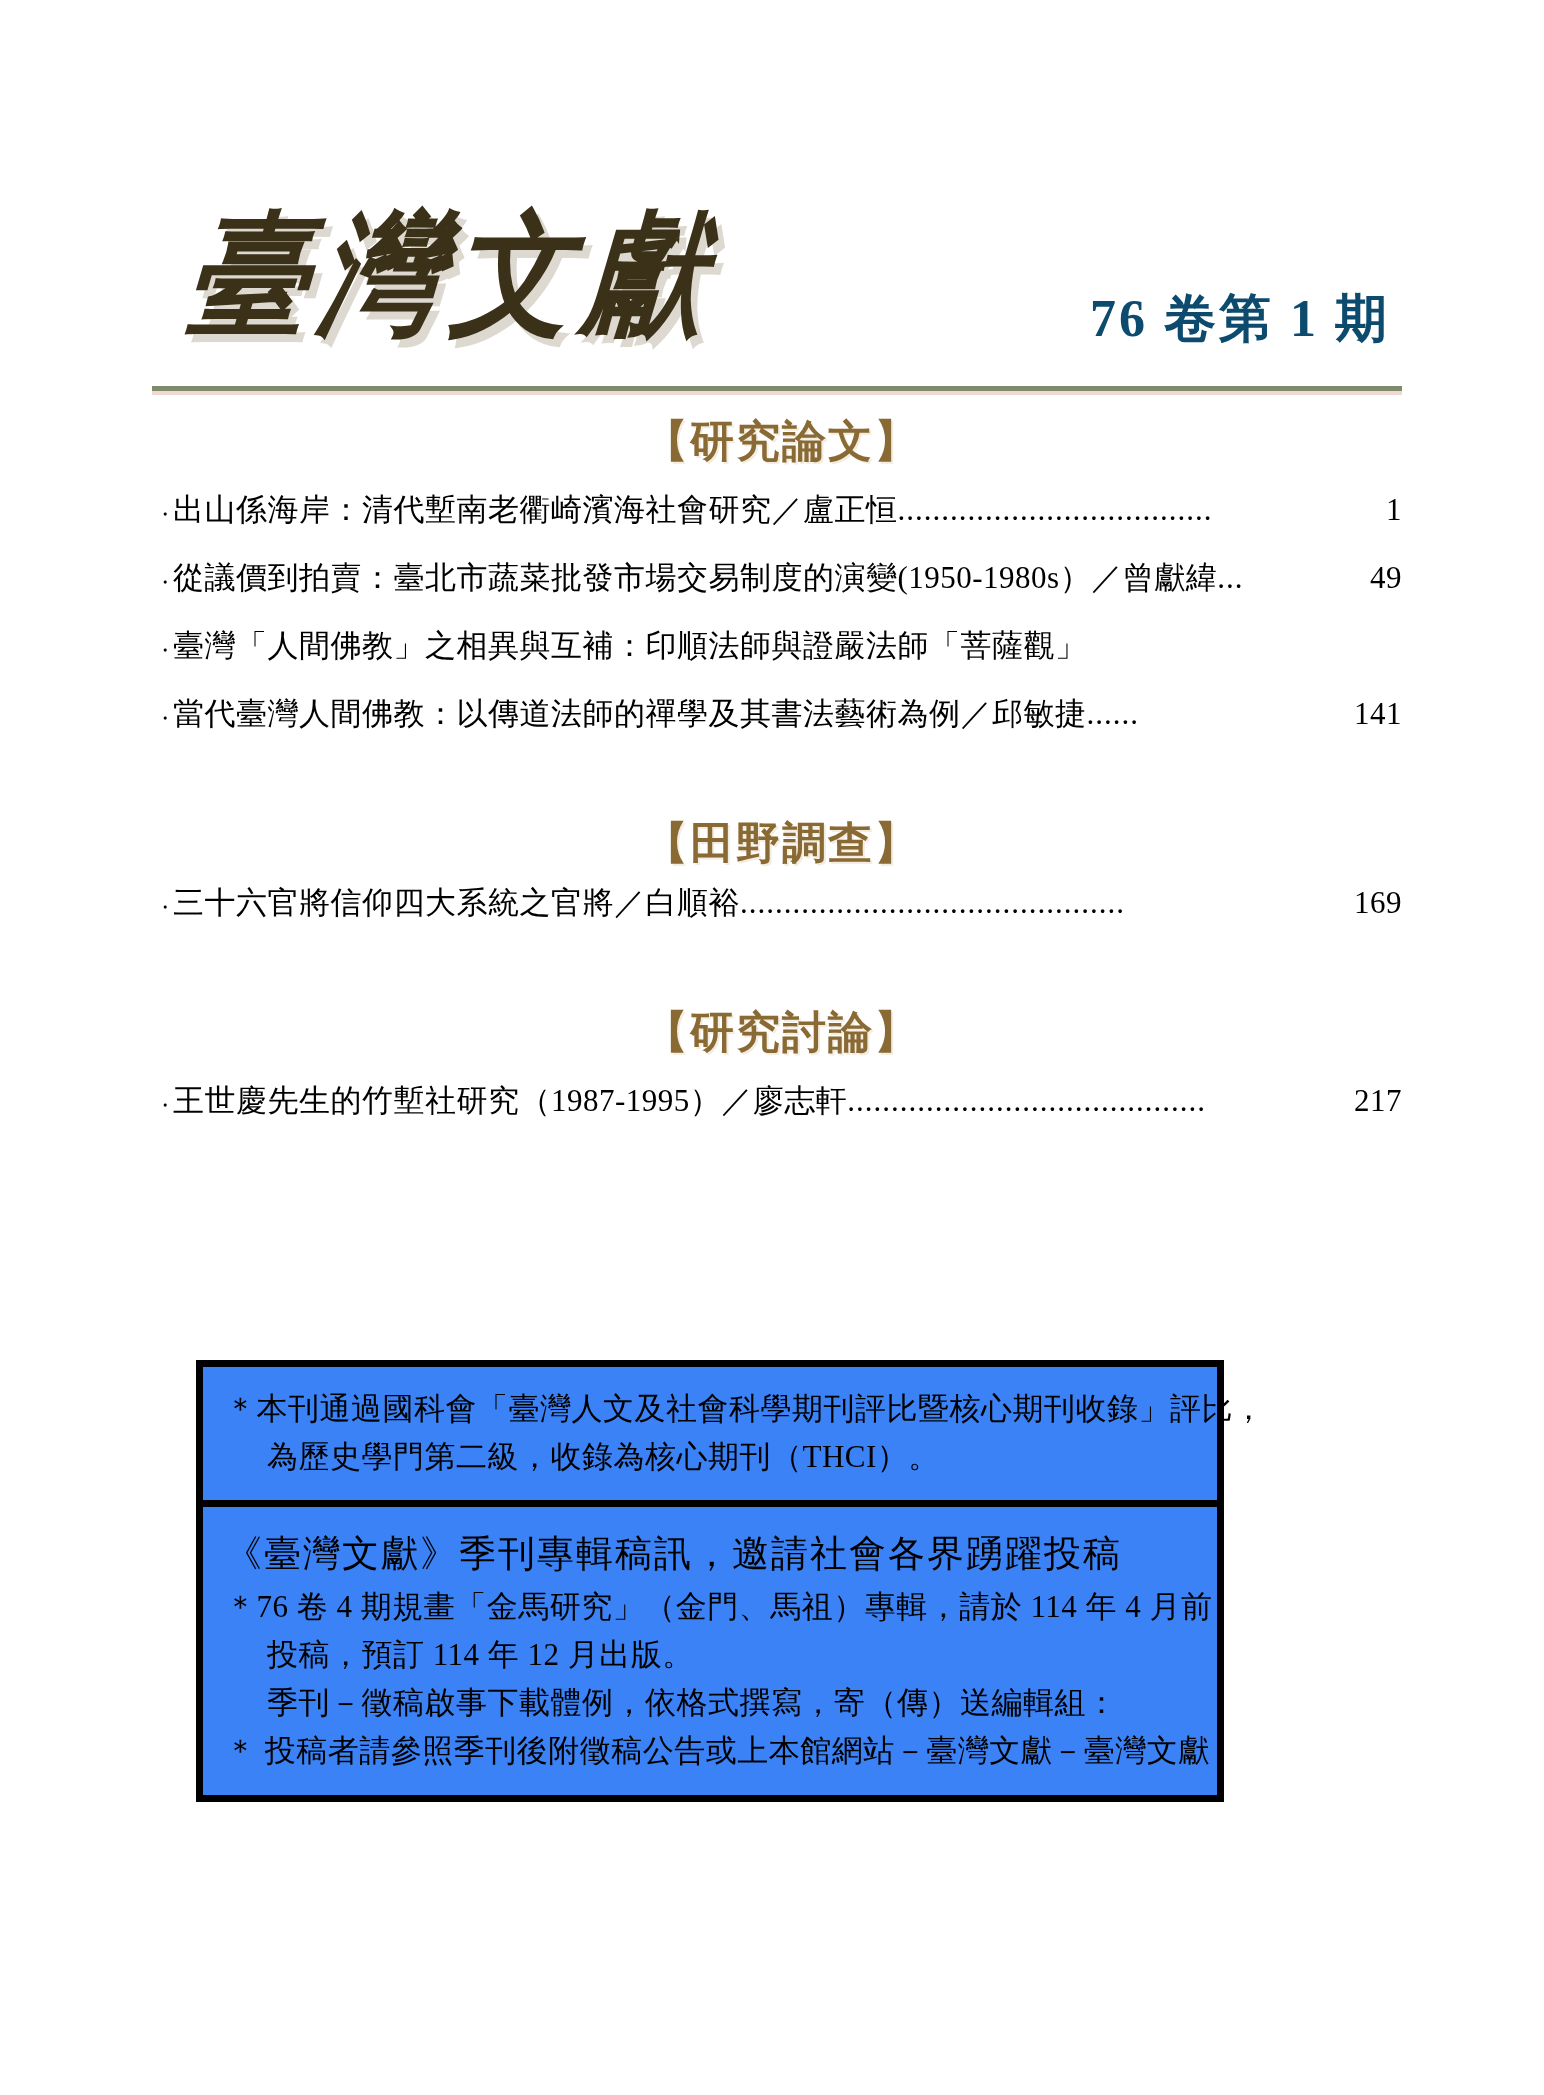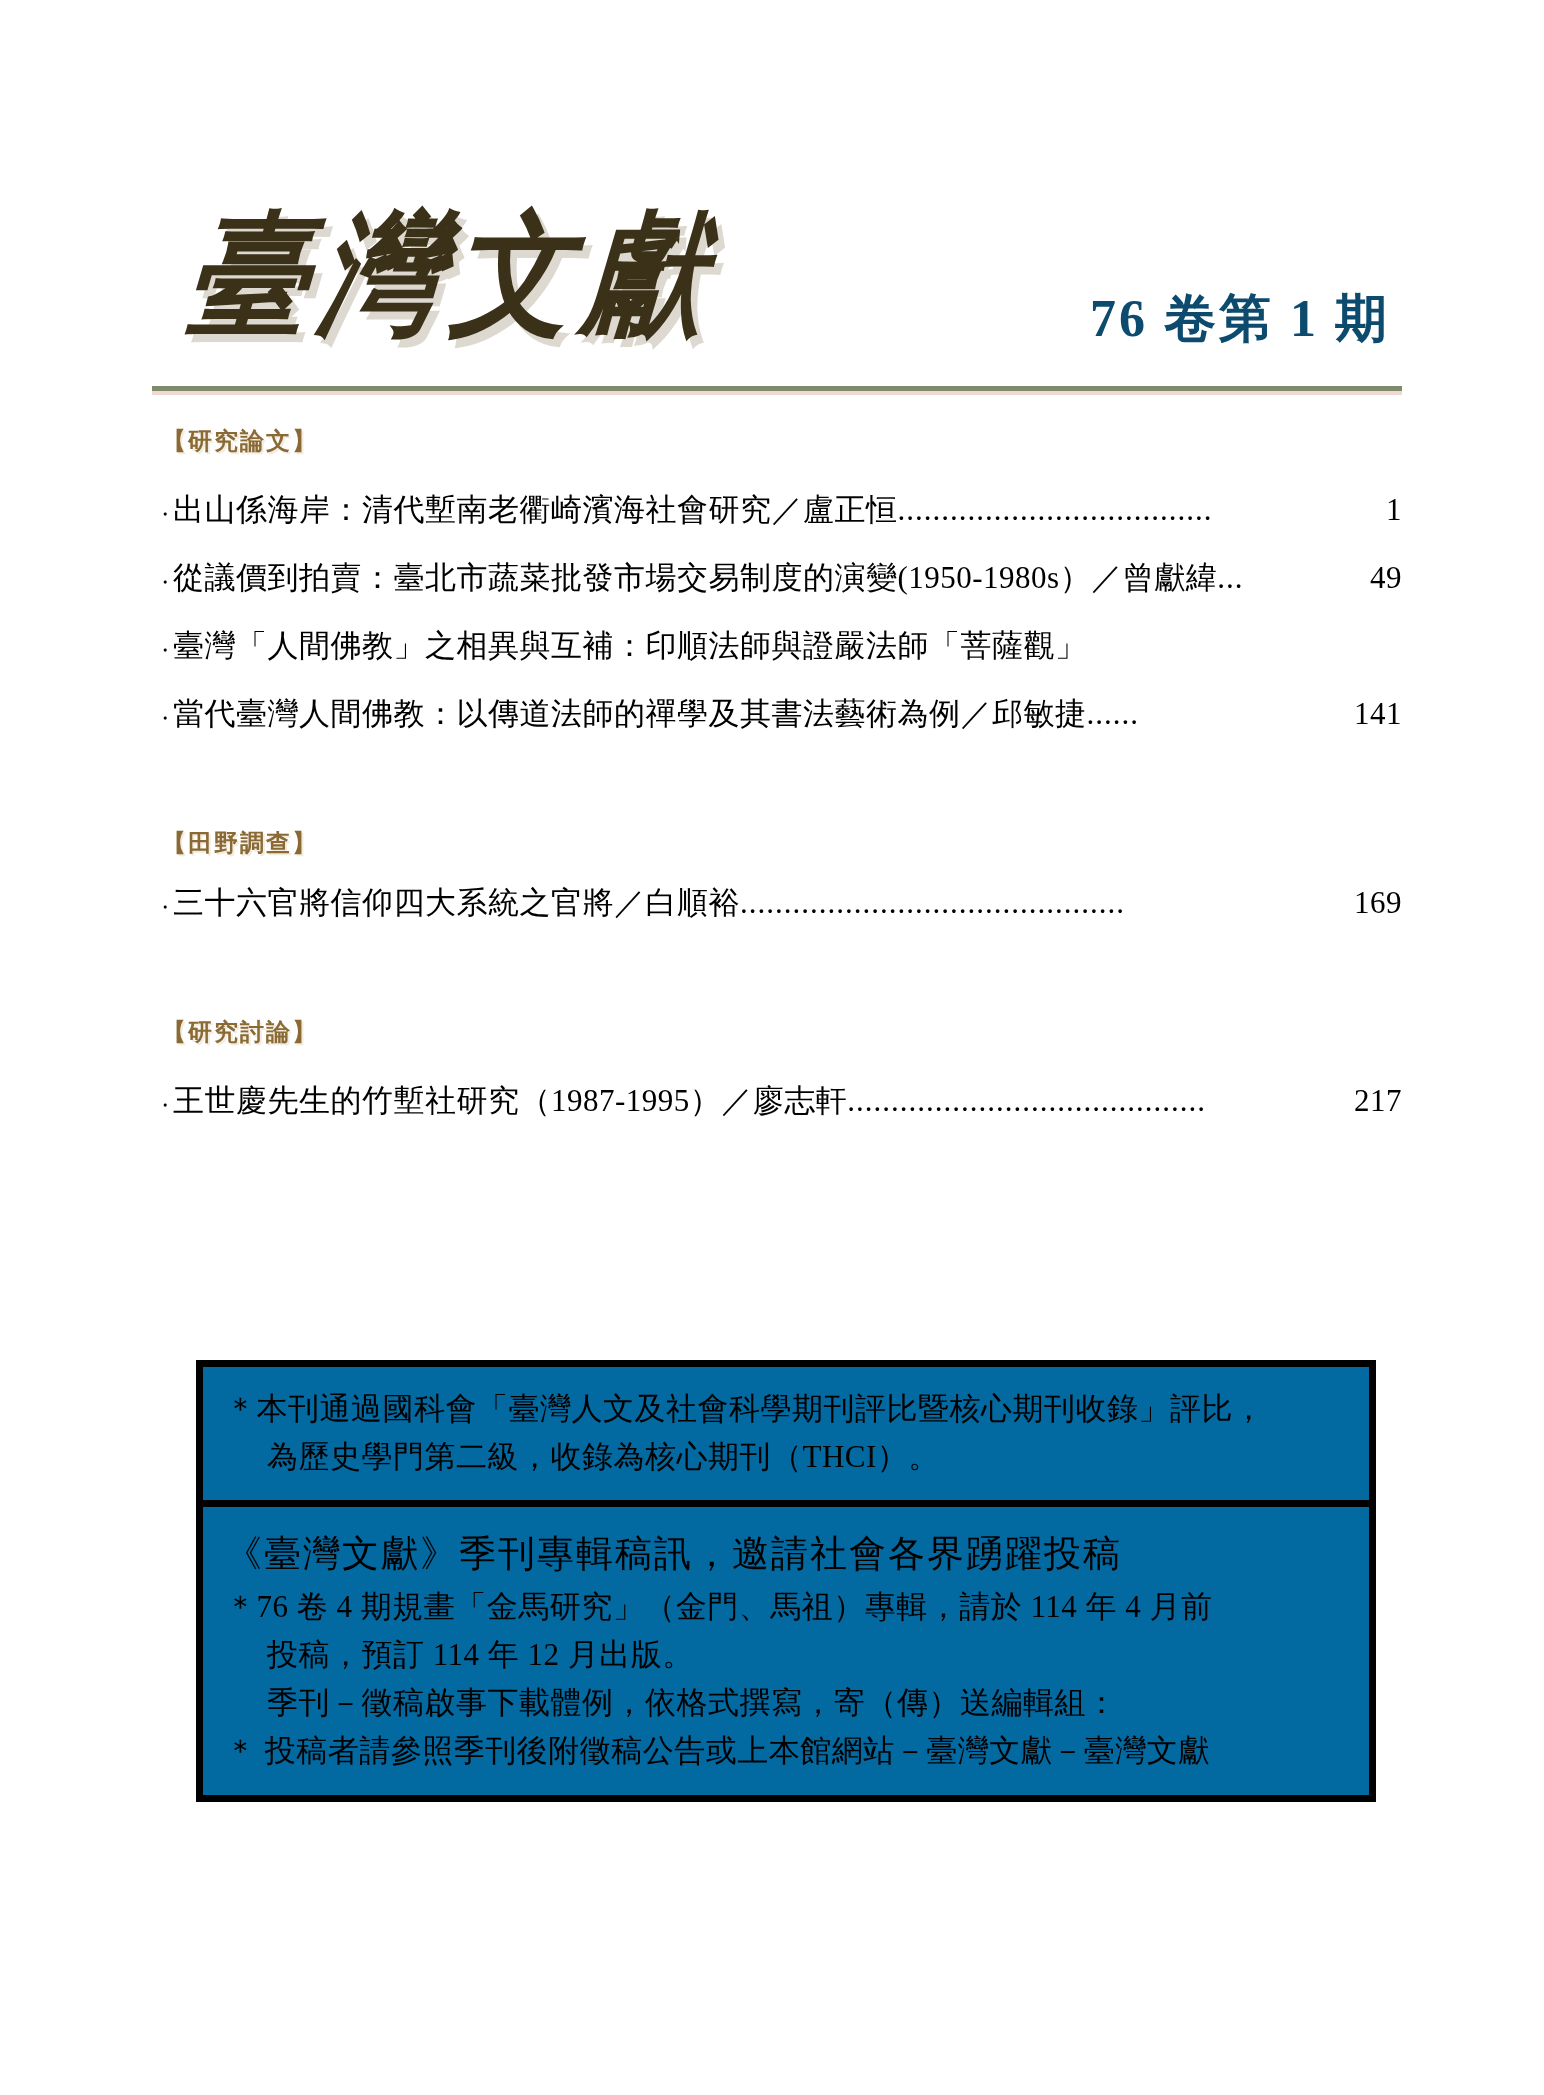--- a/index.html
+++ b/index.html
@@ -79,28 +79,29 @@
   
   .toc {
     position: absolute;
     left: 152px;
     top: 420px;
     width: 1250px;
   }
 
   .section-head {
     font-family: "DejaVu Serif", "Liberation Serif", serif;
-    font-size: 24px;
+    font-size: 44px;
     line-height: 42px;
     font-weight: bold;
     color: #8a6a34;
     letter-spacing: 2px;
     text-shadow: 2px 2px 0 #f3ece0;
     white-space: nowrap;
     margin: 0 0 0 10px;
+    text-align: center;
   }
 
   .entry {
     font-size: 31px;
     line-height: 40px;
     color: #000;
     letter-spacing: 0.5px;
     white-space: nowrap;
     display: flex;
     align-items: baseline;
@@ -130,24 +131,24 @@
     white-space: nowrap;
     display: flex;
     align-items: baseline;
     margin-left: 92px;
   }
 
   
   .notice-box {
     position: absolute;
     left: 196px;
-    width: 1180px;
+    width: 1028px;
     border: 5px solid #000;
     box-sizing: border-box;
-    background: #0369a1;
+    background: #3b82f6;
     padding: 0;
   }
   .notice-inner {
     border: 2px solid #000;
     box-sizing: border-box;
     padding: 18px 22px 20px 22px;
   }
   .notice-line {
     font-size: 31px;
     line-height: 48px;

